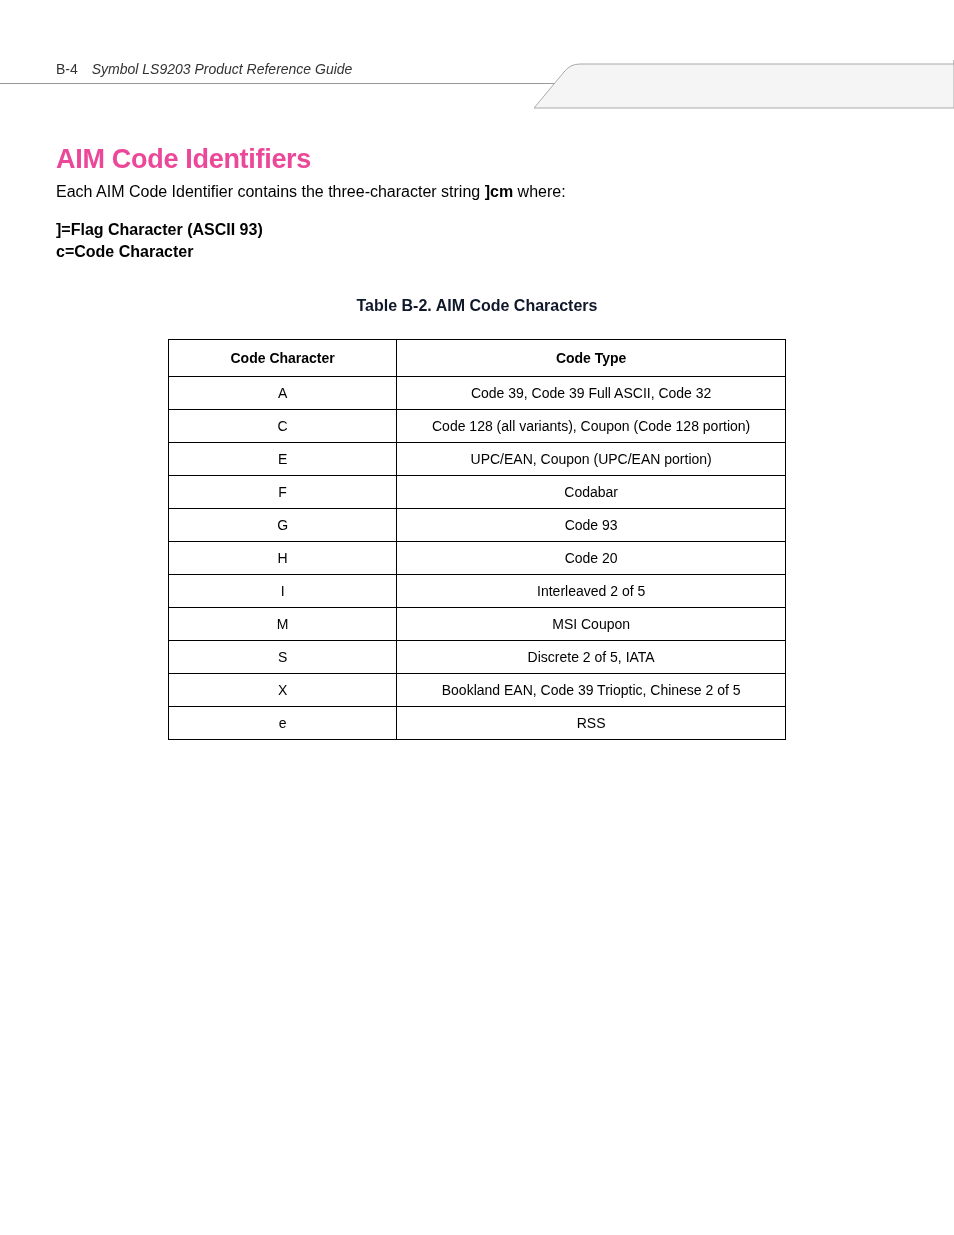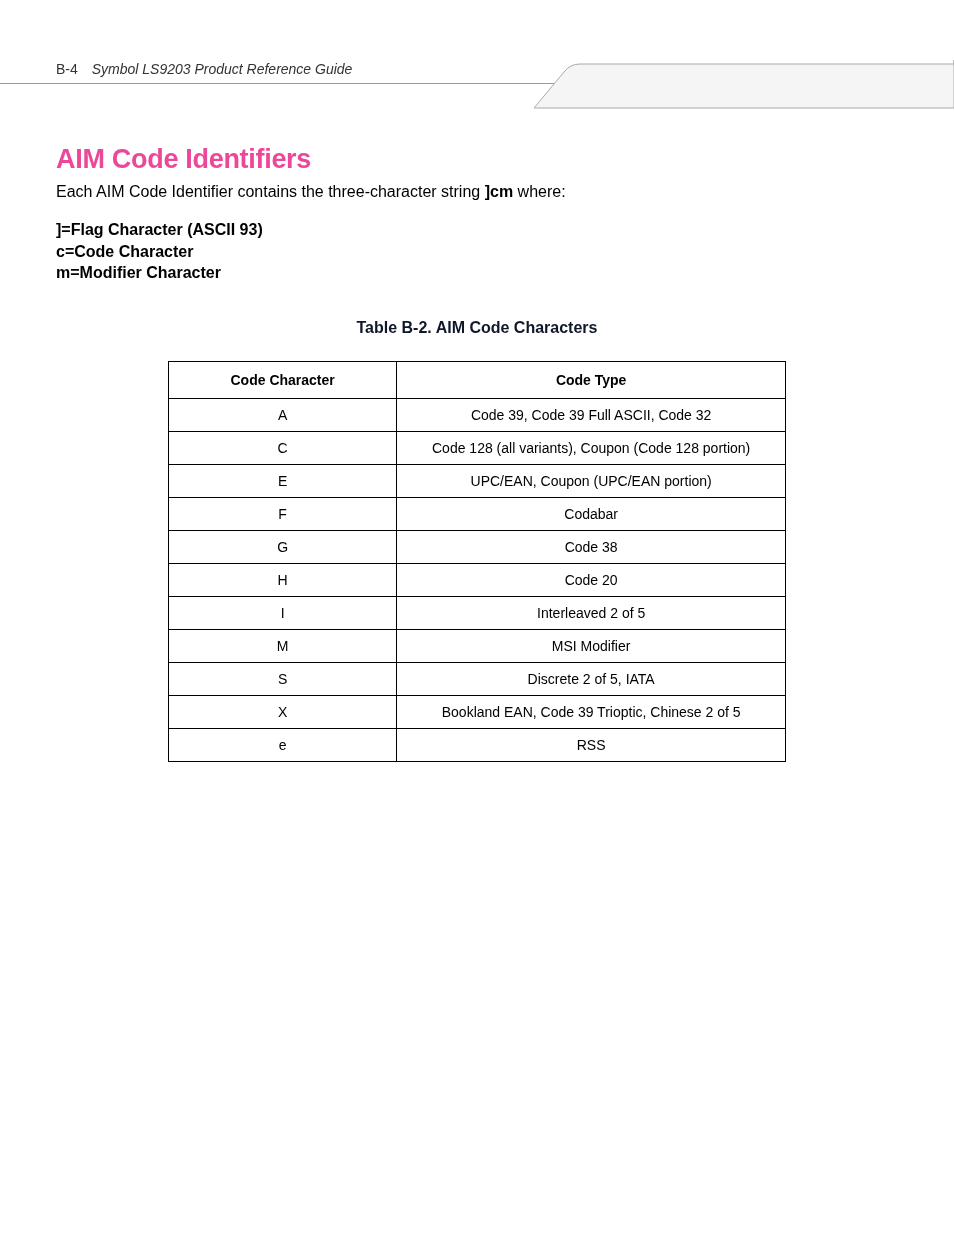--- a/index.html
+++ b/index.html
@@ -130,21 +130,20 @@
   <div class="content">
     <h1 class="heading">AIM Code Identifiers</h1>
 
     <p class="intro-text">
       <span>Each AIM Code Identifier contains the three-character string </span><span class="bold">]cm</span><span> where:</span>
     </p>
 
     <div class="definitions">
       <div>]=Flag Character (ASCII 93)</div>
       <div>c=Code Character</div>
-      <div>m=Modifier Character</div>
     </div>
 
     <div class="table-caption">Table B-2.  AIM Code Characters</div>
 
     <div class="table-wrap">
       <table>
         <thead>
           <tr>
             <th class="col-char">Code Character</th>
             <th class="col-type">Code Type</th>
@@ -162,33 +161,33 @@
           <tr>
             <td>E</td>
             <td>UPC/EAN, Coupon (UPC/EAN portion)</td>
           </tr>
           <tr>
             <td>F</td>
             <td>Codabar</td>
           </tr>
           <tr>
             <td>G</td>
-            <td>Code 38</td>
+            <td>Code 93</td>
           </tr>
           <tr>
             <td>H</td>
             <td>Code 20</td>
           </tr>
           <tr>
             <td>I</td>
             <td>Interleaved 2 of 5</td>
           </tr>
           <tr>
             <td>M</td>
-            <td>MSI Modifier</td>
+            <td>MSI Coupon</td>
           </tr>
           <tr>
             <td>S</td>
             <td>Discrete 2 of 5, IATA</td>
           </tr>
           <tr>
             <td>X</td>
             <td>Bookland EAN, Code 39 Trioptic, Chinese 2 of 5</td>
           </tr>
           <tr>

